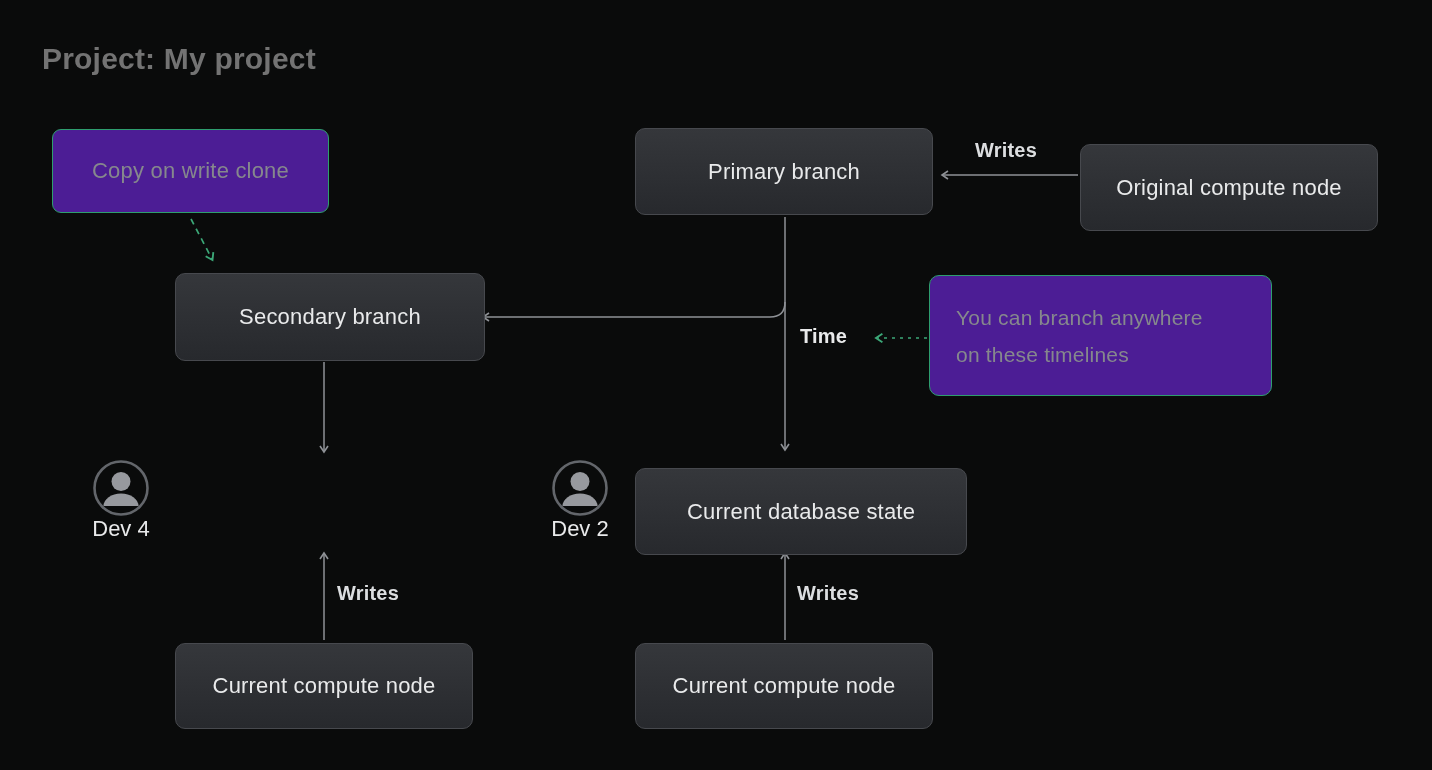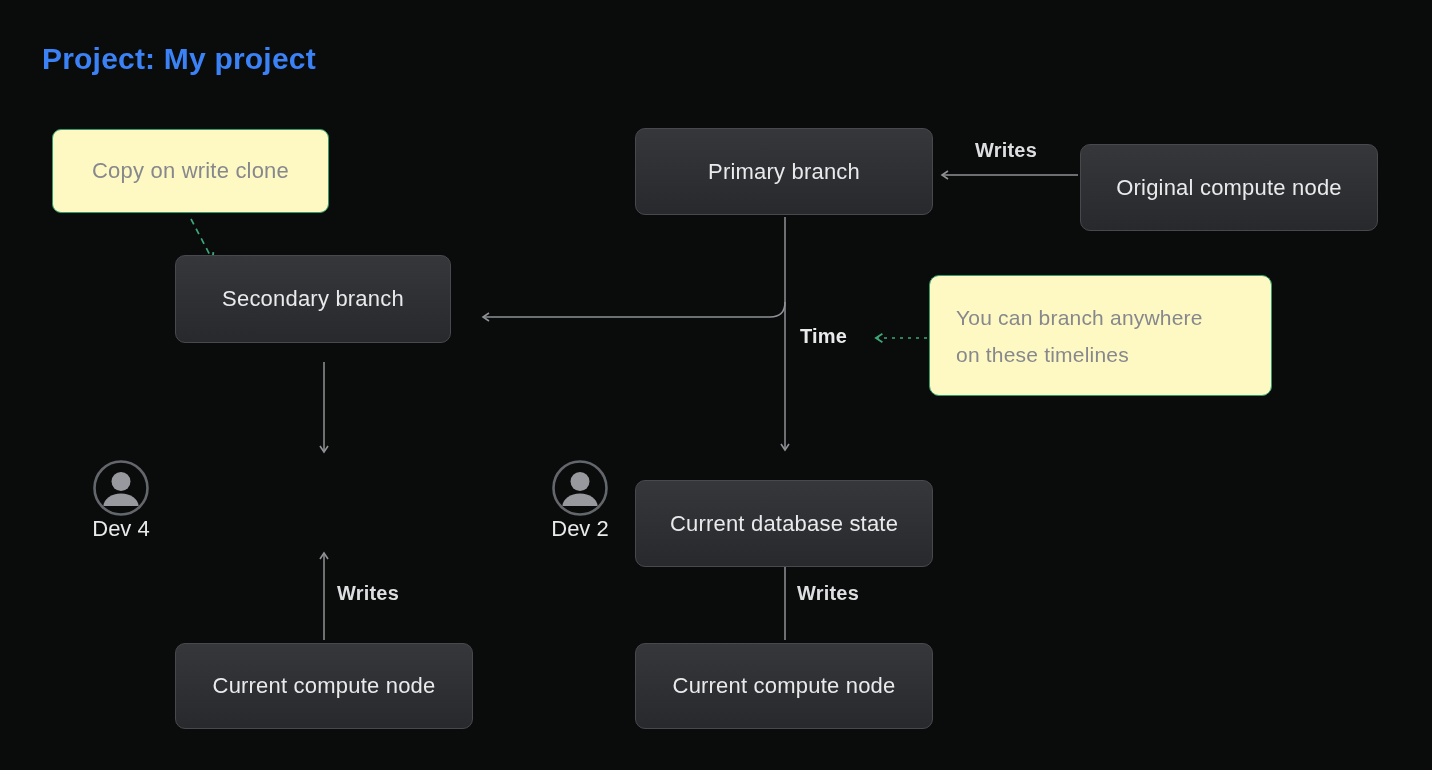--- a/index.html
+++ b/index.html
@@ -1,25 +1,25 @@
 <!DOCTYPE html>
 <html><head>
 <meta charset="utf-8">
 <style>
   html,body{margin:0;padding:0;background:#0a0b0b;}
   body{width:1432px;height:770px;overflow:hidden;font-family:"Liberation Sans",sans-serif;}
   .stage{position:relative;width:1432px;height:770px;background:#0a0b0b;}
   .title{position:absolute;left:42px;top:42px;margin:0;font-size:30px;font-weight:600;
-         color:#3b82f6;letter-spacing:.2px;}
+         color:#737373;letter-spacing:.2px;}
   .wires{position:absolute;left:0;top:0;width:1432px;height:770px;pointer-events:none;}
   .node{position:absolute;box-sizing:border-box;display:flex;align-items:center;justify-content:center;
         font-size:22px;color:#e9eaeb;letter-spacing:.2px;
         background:linear-gradient(180deg,#35373b 0%,#27292d 100%);
         border:1px solid #47494e;border-radius:10px;}
-  .node.ghost{background:#fef9c3;border:1px solid #2e9e6e;border-radius:9px;color:#86888d;}
+  .node.ghost{background:#4c1d95;border:1px solid #2e9e6e;border-radius:9px;color:#86888d;}
   .node.hint{flex-direction:column;align-items:flex-start;justify-content:center;
              padding:0 26px;font-size:21px;line-height:37px;border-radius:10px;}
   .lbl{position:absolute;font-size:20px;color:#dcdee0;letter-spacing:.2px;white-space:nowrap;font-weight:bold;}
   .lbl.bright{color:#e9eaeb;text-align:center;}
   .lbl.center{text-align:center;}
   .avatar{position:absolute;}
   .devlbl{position:absolute;font-size:22px;color:#e9eaeb;text-align:center;white-space:nowrap;}
 </style>
 </head>
 <body>
@@ -58,26 +58,26 @@
 
   <div class="node ghost hint" style="left:929px;top:275px;width:343px;height:121px">
     <span>You can branch anywhere</span>
     <span>on these timelines</span>
   </div>
 
   <div class="node" style="left:1080px;top:144px;width:298px;height:87px">
     <span>Original compute node</span>
   </div>
 
-  <div class="node" style="left:175px;top:255px;width:276px;height:88px">
+  <div class="node" style="left:175px;top:273px;width:310px;height:88px">
     <span>Secondary branch</span>
   </div>
 
 
-  <div class="node" style="left:635px;top:480px;width:298px;height:87px">
+  <div class="node" style="left:635px;top:468px;width:332px;height:87px">
     <span>Current database state</span>
   </div>
 
   <div class="node" style="left:175px;top:643px;width:298px;height:86px">
     <span>Current compute node</span>
   </div>
 
   <div class="node" style="left:635px;top:643px;width:298px;height:86px">
     <span>Current compute node</span>
   </div>

